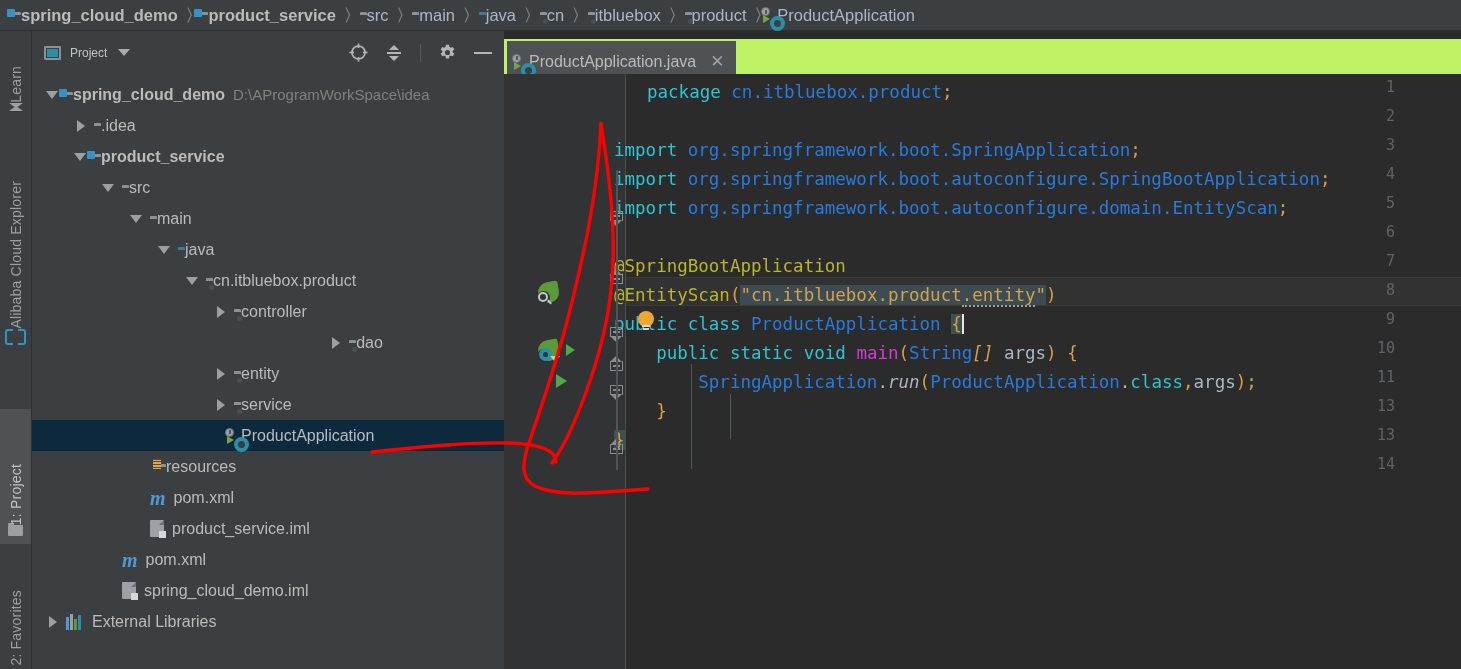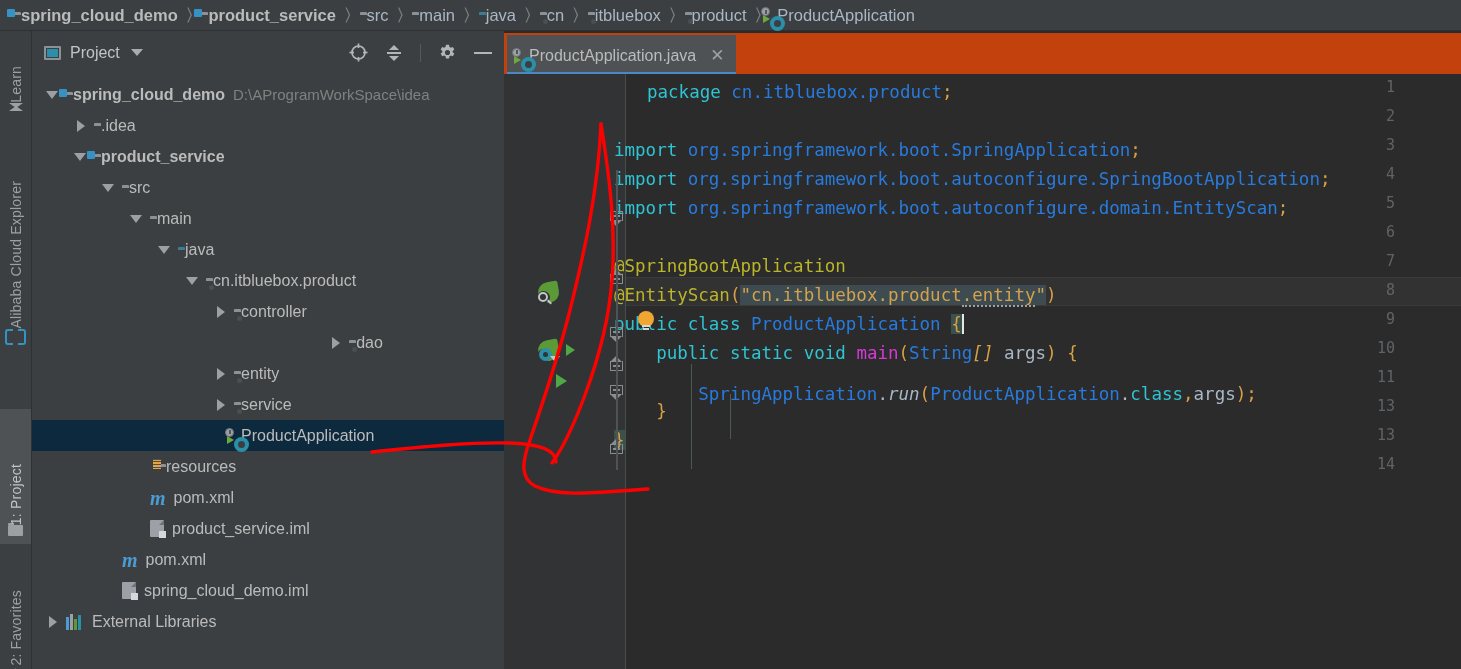--- a/index.html
+++ b/index.html
@@ -143,21 +143,21 @@
     display: flex; align-items: center; padding: 0 12px 0 12px;
   }
   .proj-win-icon {
     width: 17px; height: 14px; border: 2px solid #8A9197; border-radius: 1px;
     background: #3C3F41; position: relative; margin-right: 9px; flex: none;
   }
   .proj-win-icon:after {
     content: ""; position: absolute; left: 1px; top: 1px; right: 1px; bottom: 1px;
     background: #2A8FA8;
   }
-  #project-title { font-size: 16px; color: #C0C4C6; margin-right: 11px; }
+  #project-title { font-size: 12px; color: #C0C4C6; margin-right: 11px; }
   .caret-dn {
     width: 0; height: 0; border-left: 6px solid transparent;
     border-right: 6px solid transparent; border-top: 7px solid #A9ACAE;
     cursor: pointer; flex: none;
   }
   #project-header-actions {
     margin-left: auto; display: flex; align-items: center; gap: 17px;
   }
   .hdr-btn { cursor: pointer; position: relative; flex: none; }
   .ic-locate { width: 19px; height: 19px; }
@@ -233,22 +233,22 @@
     display: flex; align-items: flex-end; gap: 1.5px;
   }
   .extlib-ic b { display: block; width: 2.5px; }
 
   
   #editor-area {
     position: absolute; left: 504px; top: 31px; width: 957px; height: 638px;
     background: #2B2B2B;
   }
   #tab-strip {
-    position: absolute; left: 0; top: 2px; width: 957px; height: 43px;
-    background: #c2410c;
+    position: absolute; left: 0; top: 8px; width: 957px; height: 43px;
+    background: #bef264;
   }
   #tab-active {
     position: absolute; left: 3px; top: 2px; height: 41px;
     background: #4E5254; display: flex; align-items: center;
     padding: 0 12px 0 14px; cursor: pointer;
   }
   #tab-active-underline {
     position: absolute; left: 3px; top: 39px; height: 3px; background: #4A88C7;
   }
   #tab-label { font-size: 16px; color: #BBBBBB; margin: 0 14px 0 8px; }
@@ -669,21 +669,21 @@
         <div class="codeline" style="top: 4px; margin-left: 33px;"><span class="k">package</span> <span class="pk">cn.itbluebox.product</span><span class="op">;</span></div>
         <div class="codeline" style="top: 33px;"></div>
         <div class="codeline" style="top: 62px;"><span class="k">import</span> <span class="pk">org.springframework.boot.SpringApplication</span><span class="op">;</span></div>
         <div class="codeline" style="top: 91px;"><span class="k">import</span> <span class="pk">org.springframework.boot.autoconfigure.SpringBootApplication</span><span class="op">;</span></div>
         <div class="codeline" style="top: 120px;"><span class="k">import</span> <span class="pk">org.springframework.boot.autoconfigure.domain.EntityScan</span><span class="op">;</span></div>
         <div class="codeline" style="top: 149px;"></div>
         <div class="codeline" style="top: 178px;"><span class="an">@SpringBootApplication</span></div>
         <div class="codeline" style="top: 207px;"><span class="an">@EntityScan</span><span class="op">(</span><span class="string-hl"><span class="stv">"cn.itbluebox.product<span class="squiggle">.entity</span>"</span></span><span class="op">)</span></div>
         <div class="codeline" style="top: 236px;"><span class="k">public</span> <span class="k">class</span> <span class="cls">ProductApplication</span> <span class="brace-match">{</span><span class="caret-bar"></span></div>
         <div class="codeline" style="top: 265px;">    <span class="k">public</span> <span class="k">static</span> <span class="k">void</span> <span class="mt">main</span><span class="op">(</span><span class="pk">String</span><span class="op it">[]</span> <span class="va">args</span><span class="op">)</span> <span class="op">{</span></div>
-        <div class="codeline" style="top: 294px; margin-top: 12px;">        <span class="pk">SpringApplication</span><span class="pn">.</span><span class="va it">run</span><span class="op">(</span><span class="pk">ProductApplication</span><span class="pn">.</span><span class="k">class</span><span class="op">,</span><span class="va">args</span><span class="op">)</span><span class="op">;</span></div>
+        <div class="codeline" style="top: 294px;">        <span class="pk">SpringApplication</span><span class="pn">.</span><span class="va it">run</span><span class="op">(</span><span class="pk">ProductApplication</span><span class="pn">.</span><span class="k">class</span><span class="op">,</span><span class="va">args</span><span class="op">)</span><span class="op">;</span></div>
         <div class="codeline" style="top: 323px;">    <span class="op">}</span></div>
         <div class="codeline" style="top: 352px;"><span class="brace-match">}</span></div>
         <div class="codeline" style="top: 381px;"></div>
       </div>
 
     <div class="fold start" style="top:137px;">
         <span class="box"></span>
         <span class="inner"></span>
       </div>
     <div class="fold end" style="top:200px;">

